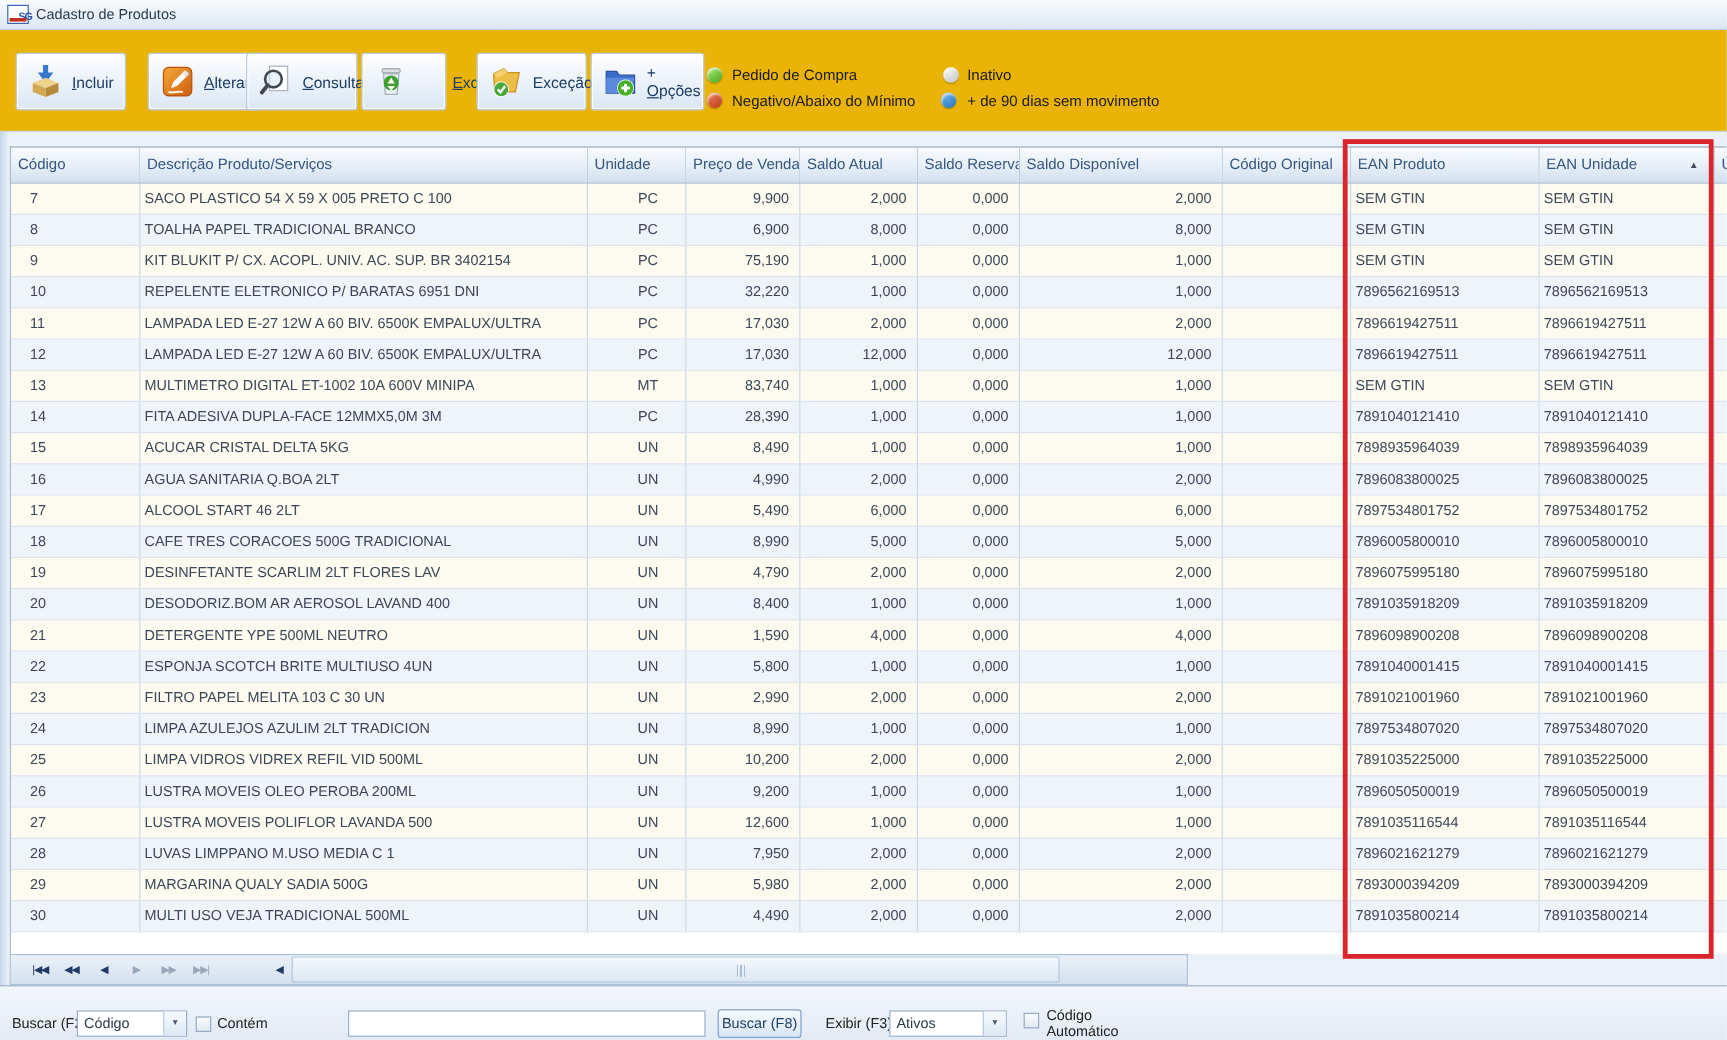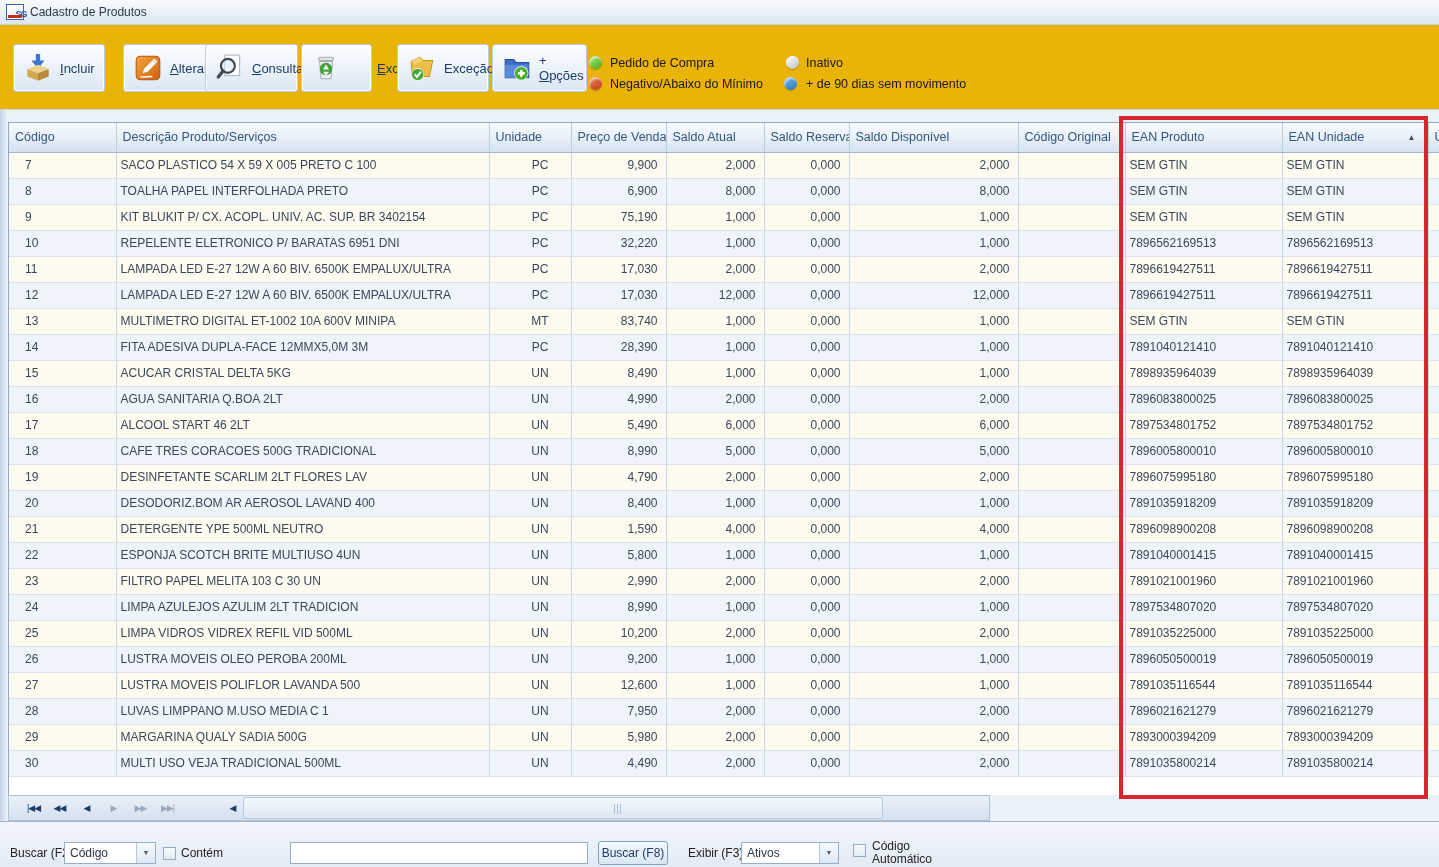--- a/index.html
+++ b/index.html
@@ -258,21 +258,21 @@
         <td class="num">2,000</td>
         <td class="num">0,000</td>
         <td class="num">2,000</td>
         <td></td>
         <td>SEM GTIN</td>
         <td>SEM GTIN</td>
         <td></td>
       </tr>
         <tr class="alt">
         <td class="codigo">8</td>
-        <td>TOALHA PAPEL INTERFOLHADA PRETO</td>
+        <td>TOALHA PAPEL TRADICIONAL BRANCO</td>
         <td class="ctr">PC</td>
         <td class="num">6,900</td>
         <td class="num">8,000</td>
         <td class="num">0,000</td>
         <td class="num">8,000</td>
         <td></td>
         <td>SEM GTIN</td>
         <td>SEM GTIN</td>
         <td></td>
       </tr>

